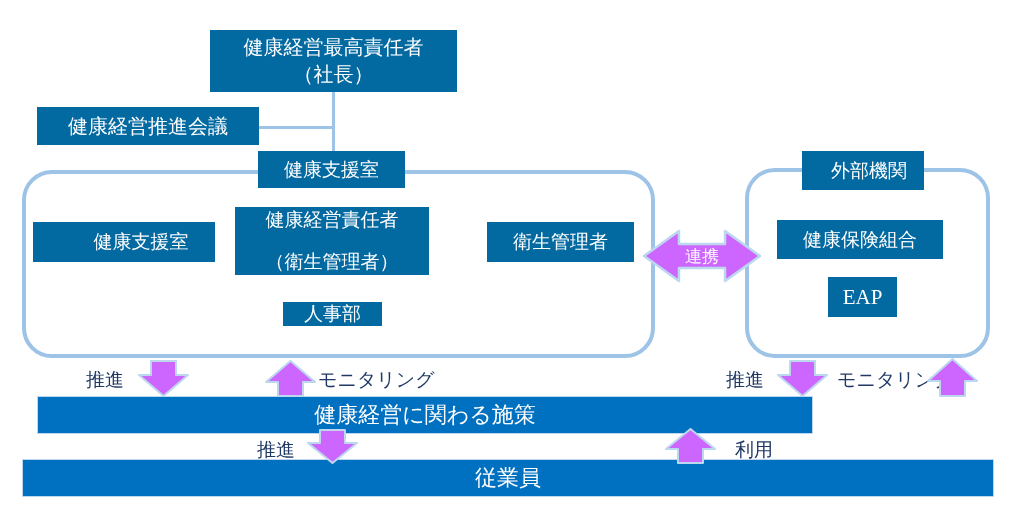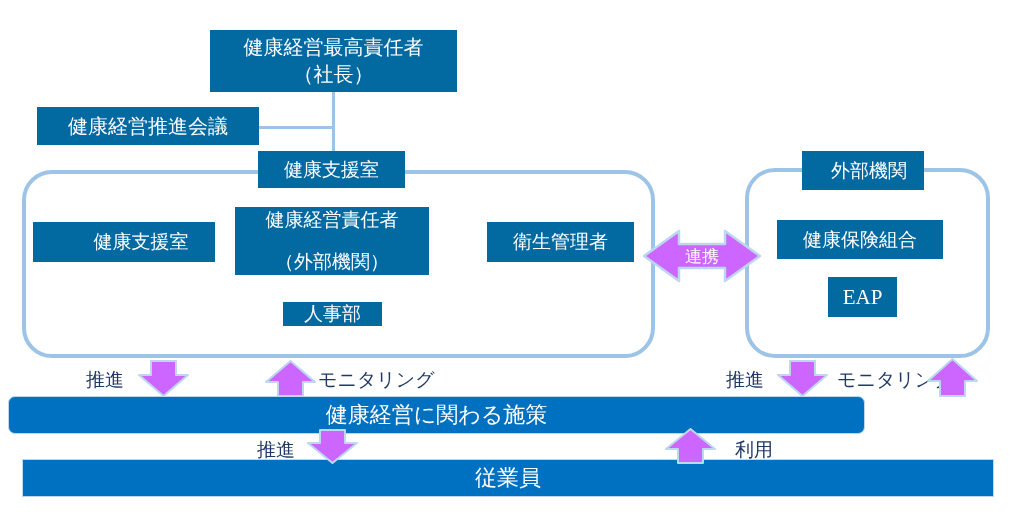--- a/index.html
+++ b/index.html
@@ -55,21 +55,21 @@
   </div>
   <div class="box" style="left:258px;top:151px;width:147px;height:37px;">
     <span>健康支援室</span>
   </div>
 
   <div class="box" style="left:33px;top:222px;width:148px;height:40px;padding-left:34px;">
     <span>健康支援室</span>
   </div>
   <div class="box" style="left:235px;top:207px;width:194px;height:68px;justify-content:space-between;">
     <span>健康経営責任者</span>
-    <span>（外部機関）</span>
+    <span>（衛生管理者）</span>
   </div>
   <div class="box" style="left:487px;top:222px;width:147px;height:40px;">
     <span>衛生管理者</span>
   </div>
   <div class="box" style="left:283px;top:302px;width:99px;height:24px;">
     <span>人事部</span>
   </div>
 
   <div class="box" style="left:802px;top:151px;width:110px;height:39px;padding-left:12px;">
     <span>外部機関</span>
@@ -99,21 +99,21 @@
 
   <div class="flowLabel" style="left:726px;top:367px;">推進</div>
   <svg class="arrowIcon" style="left:776px;top:360px;" width="53" height="37" viewBox="0 0 53 37">
     <polygon points="14,1 39,1 39,15 51,15 26.5,36 2,15 14,15" fill="#CC66FF" stroke="#BDD7EE" stroke-width="2" stroke-linejoin="round"></polygon>
   </svg>
   <div class="flowLabel" style="left:837px;top:367px;">モニタリング</div>
   <svg class="arrowIcon" style="left:926px;top:358px;" width="53" height="39" viewBox="0 0 53 39">
     <polygon points="26.5,1 51,23 39,23 39,38 14,38 14,23 2,23" fill="#CC66FF" stroke="#BDD7EE" stroke-width="2" stroke-linejoin="round"></polygon>
   </svg>
 
-  <div class="bar" style="left:8px;top:396px;width:857px;height:38px;border-radius:7px;">
+  <div class="bar" style="left:37px;top:396px;width:776px;height:38px;">
     <span>健康経営に関わる施策</span>
   </div>
 
   <div class="flowLabel" style="left:257px;top:437px;">推進</div>
   <svg class="arrowIcon" style="left:306px;top:429px;" width="53" height="35" viewBox="0 0 53 35">
     <polygon points="14,1 39,1 39,14 51,14 26.5,34 2,14 14,14" fill="#CC66FF" stroke="#BDD7EE" stroke-width="2" stroke-linejoin="round"></polygon>
   </svg>
   <svg class="arrowIcon" style="left:664px;top:428px;" width="53" height="36" viewBox="0 0 53 36">
     <polygon points="26.5,1 51,21 39,21 39,35 14,35 14,21 2,21" fill="#CC66FF" stroke="#BDD7EE" stroke-width="2" stroke-linejoin="round"></polygon>
   </svg>

